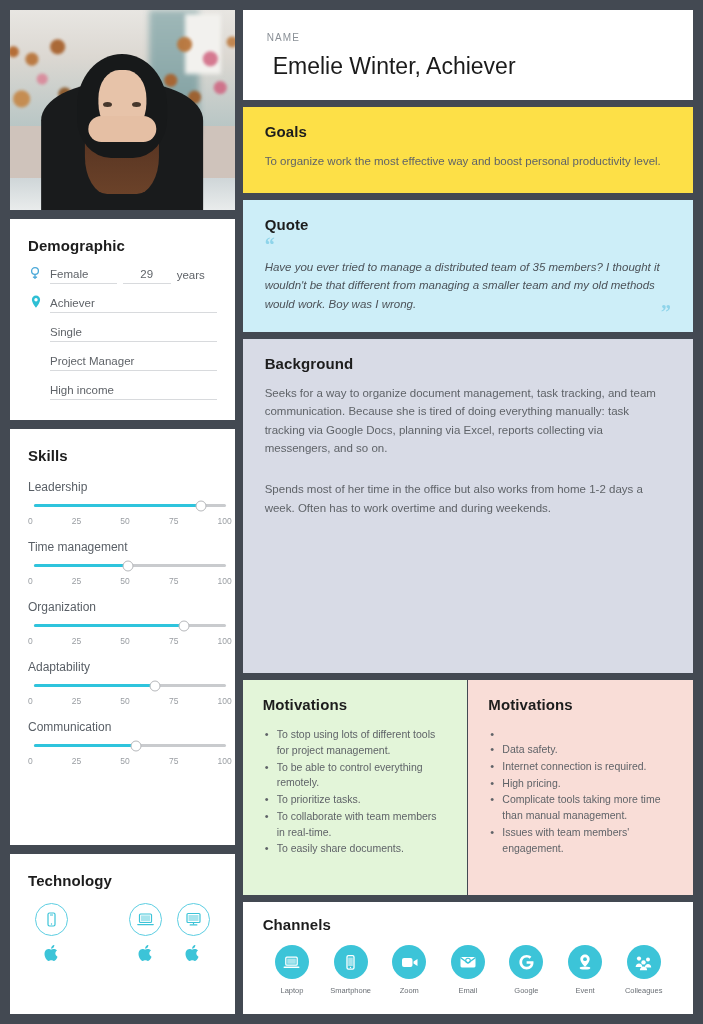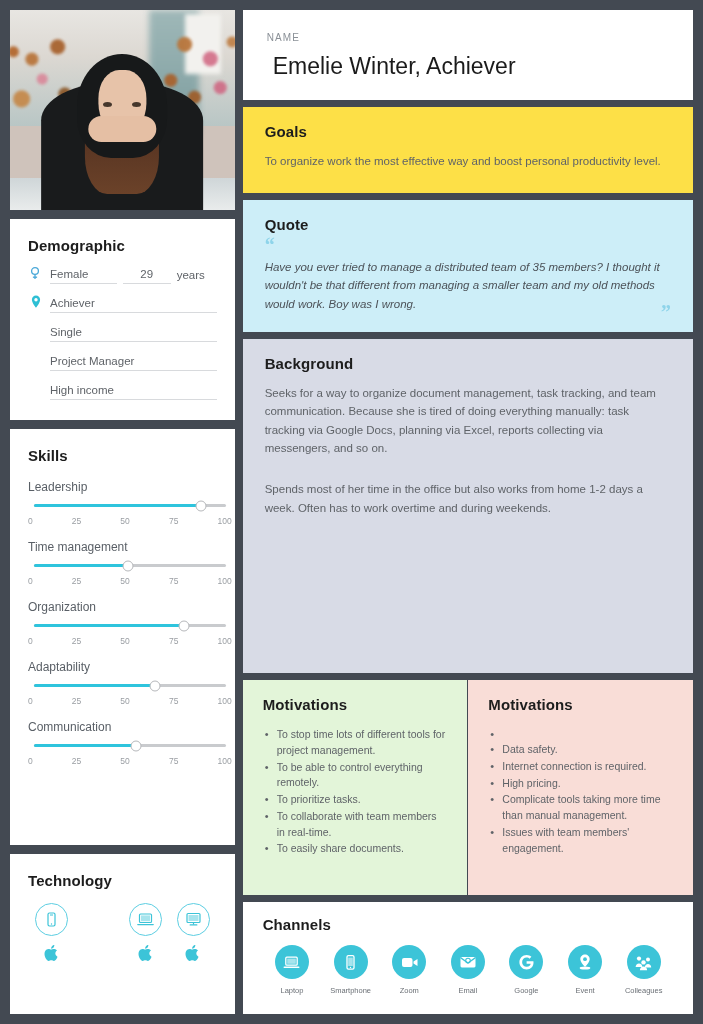--- a/index.html
+++ b/index.html
@@ -349,21 +349,21 @@
     <div class="bg-card">
       <div class="sec-title">Background</div>
       <div class="body-txt">Seeks for a way to organize document management, task tracking, and team communication. Because she is tired of doing everything manually: task tracking via Google Docs, planning via Excel, reports collecting via messengers, and so on.</div>
       <div class="body-txt">Spends most of her time in the office but also works from home 1-2 days a week. Often has to work overtime and during weekends.</div>
     </div>
 
     <div class="mf-row">
       <div class="mot-card">
         <div class="sec-title">Motivations</div>
         <ul class="mf-list" id="mot-host">
-            <li>To stop time lots of different tools for project management.</li>
+            <li>To stop using lots of different tools for project management.</li>
             <li>To be able to control everything remotely.</li>
             <li>To prioritize tasks.</li>
             <li>To collaborate with team members in real-time.</li>
             <li>To easily share documents.</li>
           </ul>
       </div>
       <div class="fru-card">
         <div class="sec-title">Motivations</div>
         <ul class="mf-list" id="fru-host">
             <li></li>

